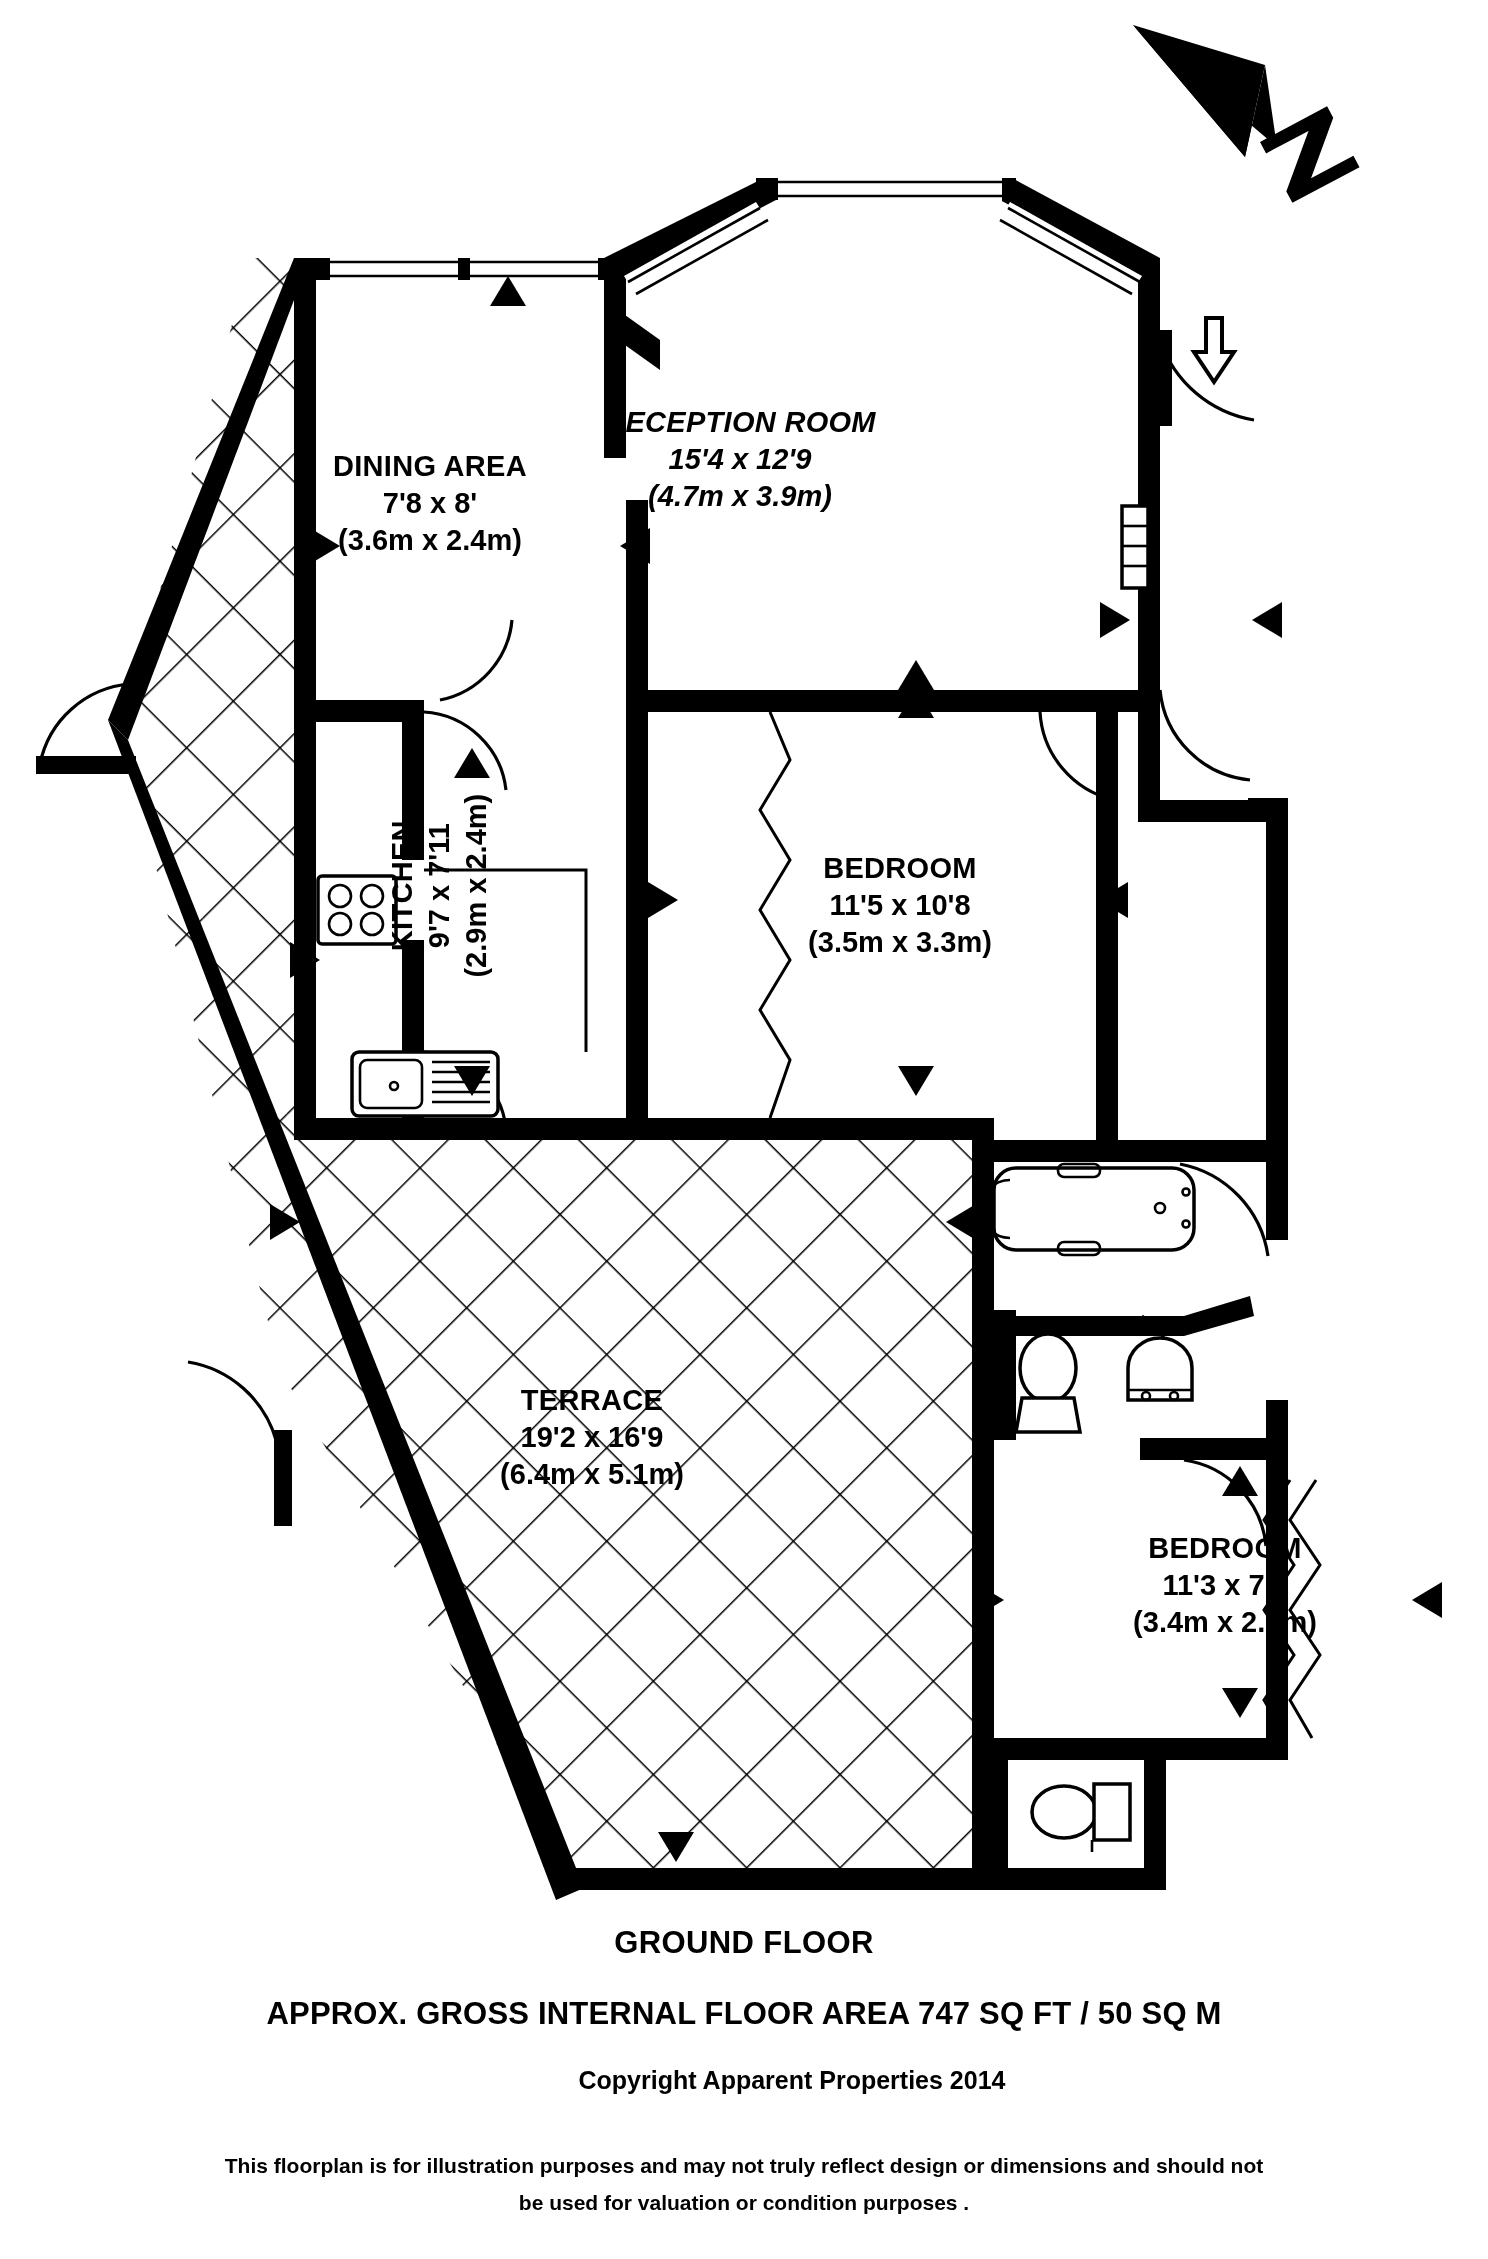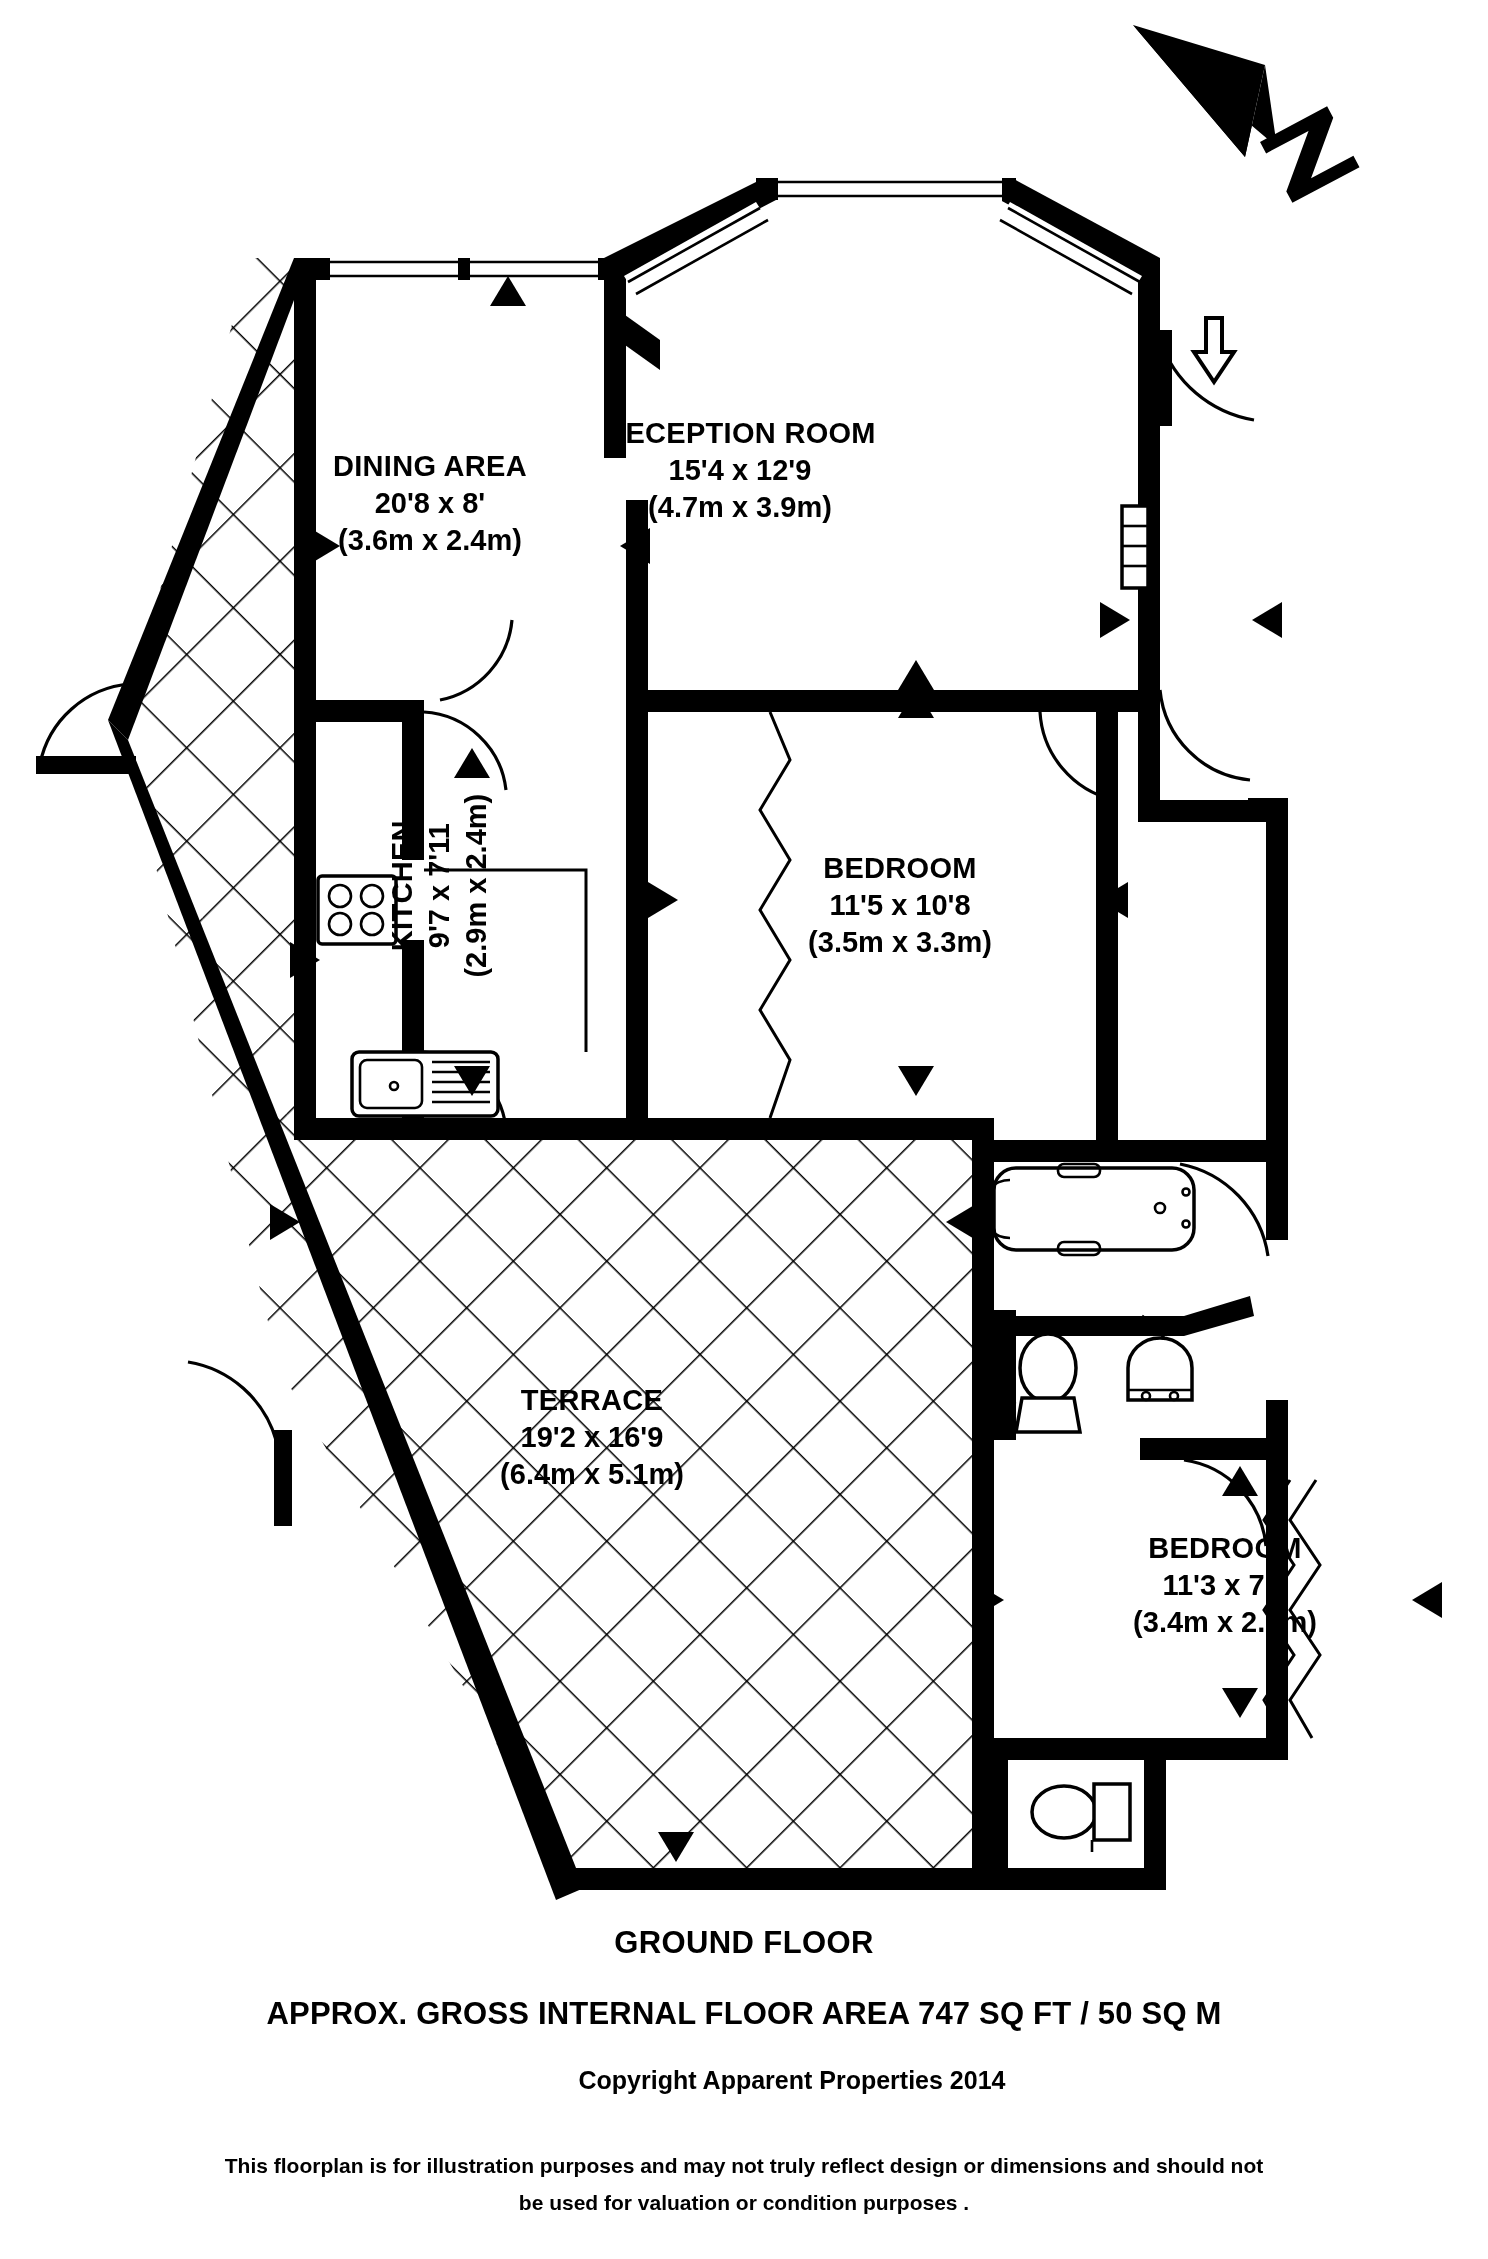--- a/index.html
+++ b/index.html
@@ -298,25 +298,25 @@
       <polygon points="8,20 152,142 140,60 120,152" fill="#000000"></polygon>
       <polygon points="8,20 120,152 140,60" fill="#000000"></polygon>
       <g transform="rotate(62 185 150)">
         <path d="M 150 112 L 150 188 L 163 188 L 163 140 L 206 188 L 219 188 L 219 112 L 206 112 L 206 160 L 163 112 Z" fill="#000000"></path>
       </g>
     </svg>
   </div>
 
   <div class="room-label" id="lbl-dining" style="left:240px; top:448px; width:380px;">
     <div class="rl-name">DINING AREA</div>
-    <div class="rl-imp">20'8 x 8'</div>
+    <div class="rl-imp">7'8 x 8'</div>
     <div class="rl-met">(3.6m x 2.4m)</div>
   </div>
 
-  <div class="room-label" id="lbl-reception" style="left:500px; top:415px; width:480px;">
+  <div class="room-label" id="lbl-reception" style="left:500px; top:404px; width:480px;font-style:italic;">
     <div class="rl-name">RECEPTION ROOM</div>
     <div class="rl-imp">15'4 x 12'9</div>
     <div class="rl-met">(4.7m x 3.9m)</div>
   </div>
 
   <div class="room-label vertical" id="lbl-kitchen" style="left:290px; top:830px; width:300px;">
     <div class="rl-name">KITCHEN</div>
     <div class="rl-imp">9'7 x 7'11</div>
     <div class="rl-met">(2.9m x 2.4m)</div>
   </div>

